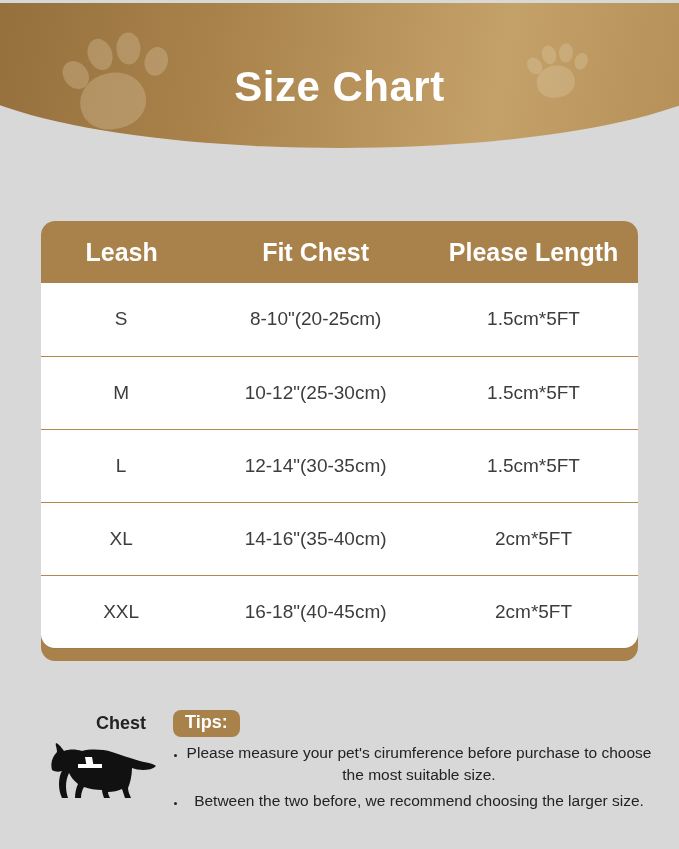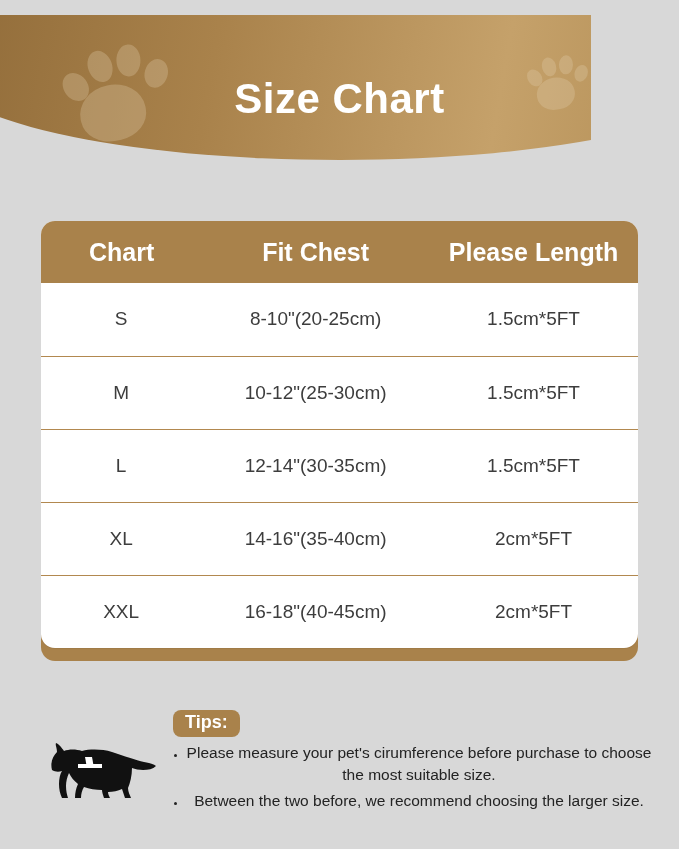--- a/index.html
+++ b/index.html
@@ -15,22 +15,22 @@
   .page {
     position: relative;
     width: 679px;
     height: 849px;
     background: #d8d8d8;
   }
 
   
   .header {
     position: absolute;
-    top: 15px; left: 0;
-    width: 591px;
+    top: 3px; left: 0;
+    width: 679px;
     height: 160px;
     overflow: hidden;
   }
   .header-bg {
     position: absolute;
     top: -70px;
     left: -60px;
     width: 800px;
     height: 215px;
     background: linear-gradient(100deg, #8f6a38 0%, #a9824b 35%, #c5a16a 70%, #b08b52 100%);
@@ -217,21 +217,21 @@
     </div>
 
     <div class="header-title">Size Chart</div>
   </div>
 
   <div class="card-shadow"></div>
   <div class="card">
     <table class="size-table">
       <thead>
         <tr>
-          <th class="c-size">Chart</th>
+          <th class="c-size">Leash</th>
           <th class="c-chest">Fit Chest</th>
           <th class="c-leash">Please Length</th>
         </tr>
       </thead>
       <tbody>
         <tr>
           <td class="sizecol">S</td>
           <td>8-10"(20-25cm)</td>
           <td>1.5cm*5FT</td>
         </tr>
@@ -254,20 +254,21 @@
           <td class="sizecol">XXL</td>
           <td>16-18"(40-45cm)</td>
           <td>2cm*5FT</td>
         </tr>
       </tbody>
     </table>
   </div>
 
   <div class="bottom">
 
+    <div class="chest-label">Chest</div>
 
     <svg class="cat-figure" viewBox="0 0 118 62">
       <path fill="#111111" d="M12 30 C10 22 13 16 17 12 C17 8 15 5 16 3 C19 4 22 8 24 11 C29 9 36 9 42 11
         C50 9 62 9 72 12 C84 16 96 20 104 22 C110 23 114 24 116 26 C113 29 108 30 103 30
         C99 30 95 29 92 28 C92 36 90 43 88 48 C88 52 90 55 91 58 L85 58 C84 55 83 52 82 49
         C78 51 73 52 68 52 C68 54 69 56 70 58 L64 58 C63 55 62 52 62 50 C56 50 49 49 44 47
         C42 50 41 54 41 58 L35 58 C35 53 36 48 38 44 C34 41 31 37 29 33 C27 37 26 42 26 46
         C26 51 27 55 28 58 L22 58 C20 54 19 49 19 44 C19 39 20 34 22 31 C19 32 15 32 12 30 Z"></path>
       <path fill="#ffffff" d="M45 17 L52 17 L54 28 L47 28 Z"></path>
       <path fill="#ffffff" d="M38 24 L62 24 L62 28 L38 28 Z"></path>

